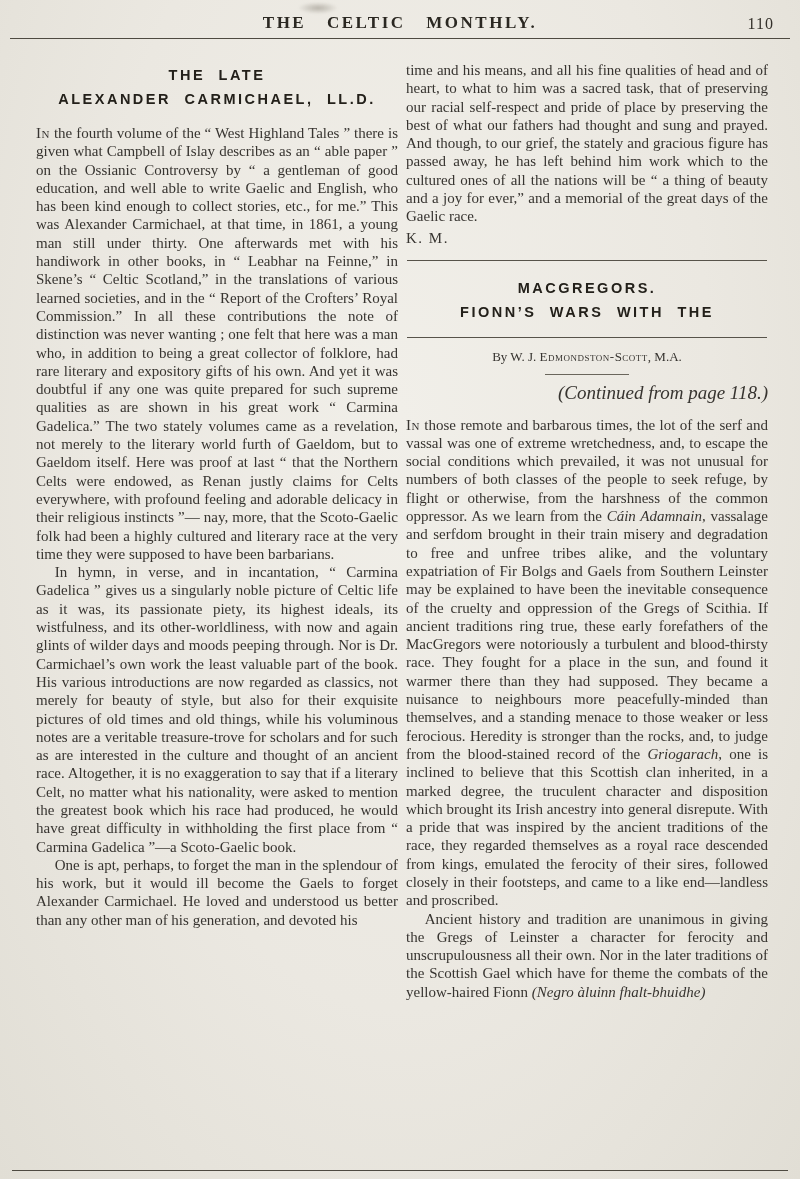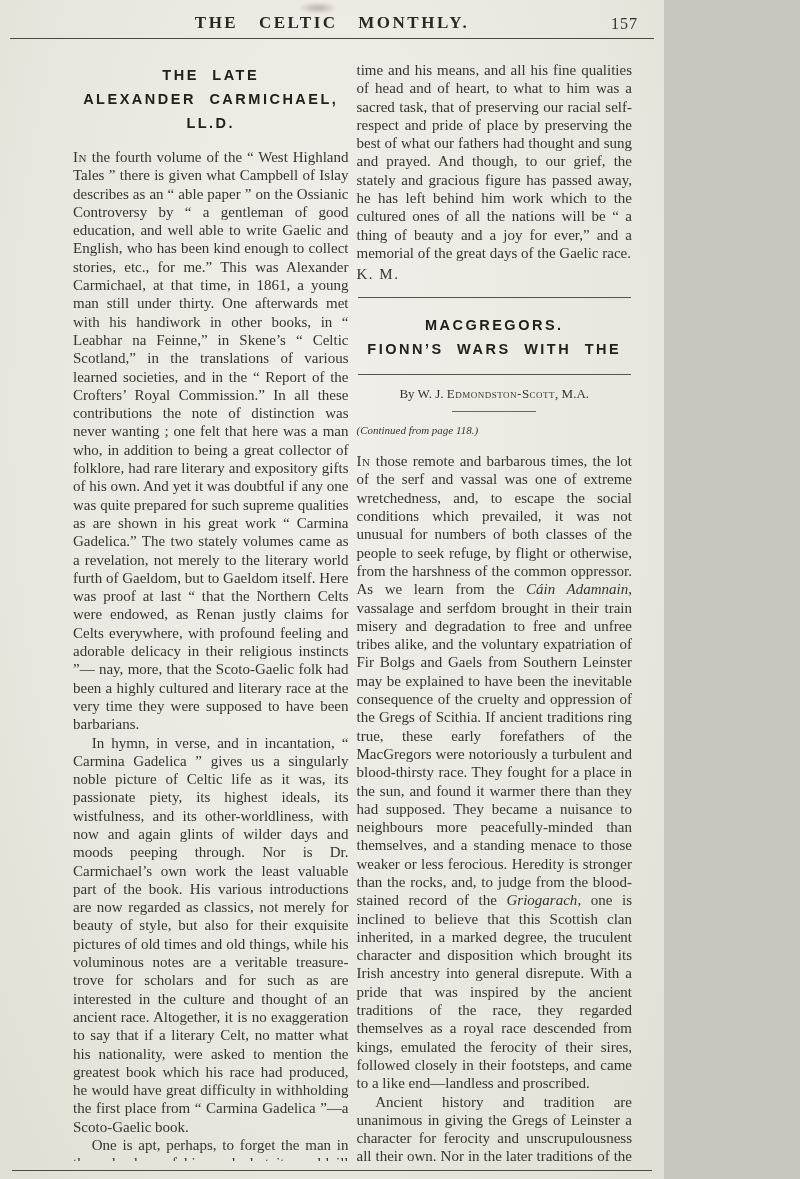--- a/index.html
+++ b/index.html
@@ -1,18 +1,18 @@
 <!DOCTYPE html>
 <html><head>
 <meta charset="utf-8">
 <style>
   html,body{margin:0;padding:0;background:#c9c6bf;}
   .page{
     position:relative;
-    width:664px;height:1179px;
+    width:800px;height:1179px;
     box-sizing:border-box;
     overflow:hidden;
     background:radial-gradient(ellipse at 50% 35%, #f1efe9 0%, #ebe8e1 55%, #e1ded5 100%);
     font-family:"Liberation Serif", serif;
     color:#373430;
   }
   .smudge{
     position:absolute;top:2px;left:298px;width:40px;height:12px;
     background:radial-gradient(ellipse, rgba(120,114,102,0.45), transparent 70%);
     filter:blur(1px);
@@ -20,21 +20,21 @@
   .header-row{position:relative;padding-top:13px;text-align:center;}
   .journal-title{
     display:inline-block;
     font-weight:bold;font-size:17px;color:#2b2822;
     letter-spacing:2.5px;word-spacing:14px;
   }
   .page-number{position:absolute;right:26px;top:15px;font-size:16px;letter-spacing:1px;color:#33302a;}
   .top-rule{margin:5px 10px 0 10px;border-top:1.3px solid #4e4a41;}
   .bottom-rule{position:absolute;left:12px;right:12px;bottom:8px;border-top:1.3px solid #4e4a41;}
 
-  .columns{display:flex;gap:8px;padding:22px 32px 0 36px;height:1100px;overflow:hidden;margin-left:37px;}
+  .columns{display:flex;gap:8px;padding:22px 32px 0 36px;height:1100px;overflow:hidden;}
   .col{flex:1;min-width:0;text-align:justify;font-size:15px;line-height:18.3px;}
 
   .article-title{
     font-family:"Liberation Sans", sans-serif;
     font-weight:bold;font-size:14.5px;color:#23201a;
     text-align:center;letter-spacing:2.5px;word-spacing:7px;
     line-height:24px;margin:2px 0 13px 0;
   }
   .article-title .tline{display:block;}
 
@@ -42,33 +42,33 @@
   p.noindent{text-indent:0;}
   .it{font-style:italic;}
   .sc{font-variant:small-caps;letter-spacing:0.5px;}
 
   .signature{text-align:left;padding-right:34px;margin-top:3px;text-indent:0;letter-spacing:1.5px;}
   .article-divider{border-top:1px solid #57534a;margin:13px 1px 15px 1px;}
   .title-rule{border-top:1px solid #57534a;margin:6px 1px 10px 1px;}
   .byline{text-align:center;text-indent:0;font-size:13px;margin-bottom:5px;}
   .author-note{text-align:center;text-indent:0;font-size:13.5px;color:#3c3934;}
   .short-rule{width:84px;margin:8px auto 9px auto;border-top:1px solid #6a665c;}
-  .continued{text-align:left;text-indent:0;font-style:italic;font-size:11px;margin:4px 0 13px 0;}
+  .continued{text-align:right;text-indent:0;font-style:italic;font-size:19px;margin:4px 0 13px 0;}
   .body-start{margin-top:2px;}
 </style>
 </head>
 <body>
 
 <div class="page">
 
   <div class="smudge"></div>
 
   <div class="header-row">
     <span class="journal-title">THE CELTIC MONTHLY.</span>
-    <span class="page-number">157</span>
+    <span class="page-number">110</span>
   </div>
   <div class="top-rule"></div>
 
   <div class="columns">
 
     <div class="col">
       <h2 class="article-title">
         <span class="tline">THE LATE</span>
         <span class="tline">ALEXANDER CARMICHAEL, LL.D.</span>
       </h2>

